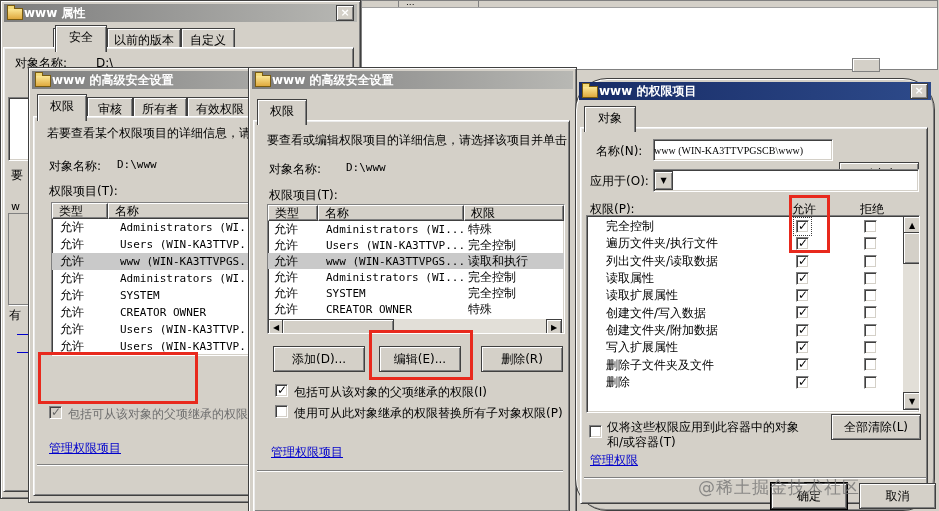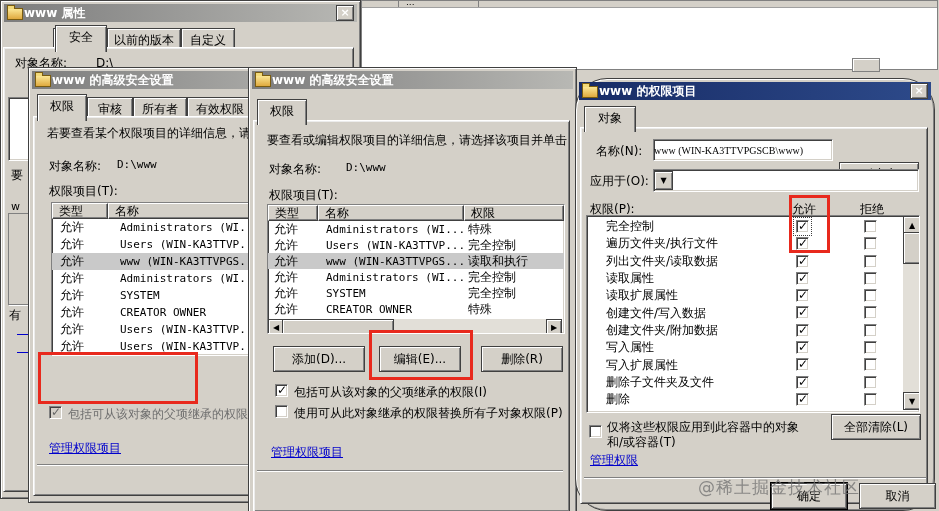--- a/index.html
+++ b/index.html
@@ -330,25 +330,20 @@
           <span class="cb cb-allow checked"></span>
           <span class="cb cb-deny"></span>
         </div>
 
         <div class="perm-row">
           <span class="pname">创建文件夹/附加数据</span>
           <span class="cb cb-allow checked"></span>
           <span class="cb cb-deny"></span>
         </div>
 
-        <div class="perm-row">
-          <span class="pname">写入属性</span>
-          <span class="cb cb-allow checked"></span>
-          <span class="cb cb-deny"></span>
-        </div>
 
         <div class="perm-row">
           <span class="pname">写入扩展属性</span>
           <span class="cb cb-allow checked"></span>
           <span class="cb cb-deny"></span>
         </div>
 
         <div class="perm-row">
           <span class="pname">删除子文件夹及文件</span>
           <span class="cb cb-allow checked"></span>

